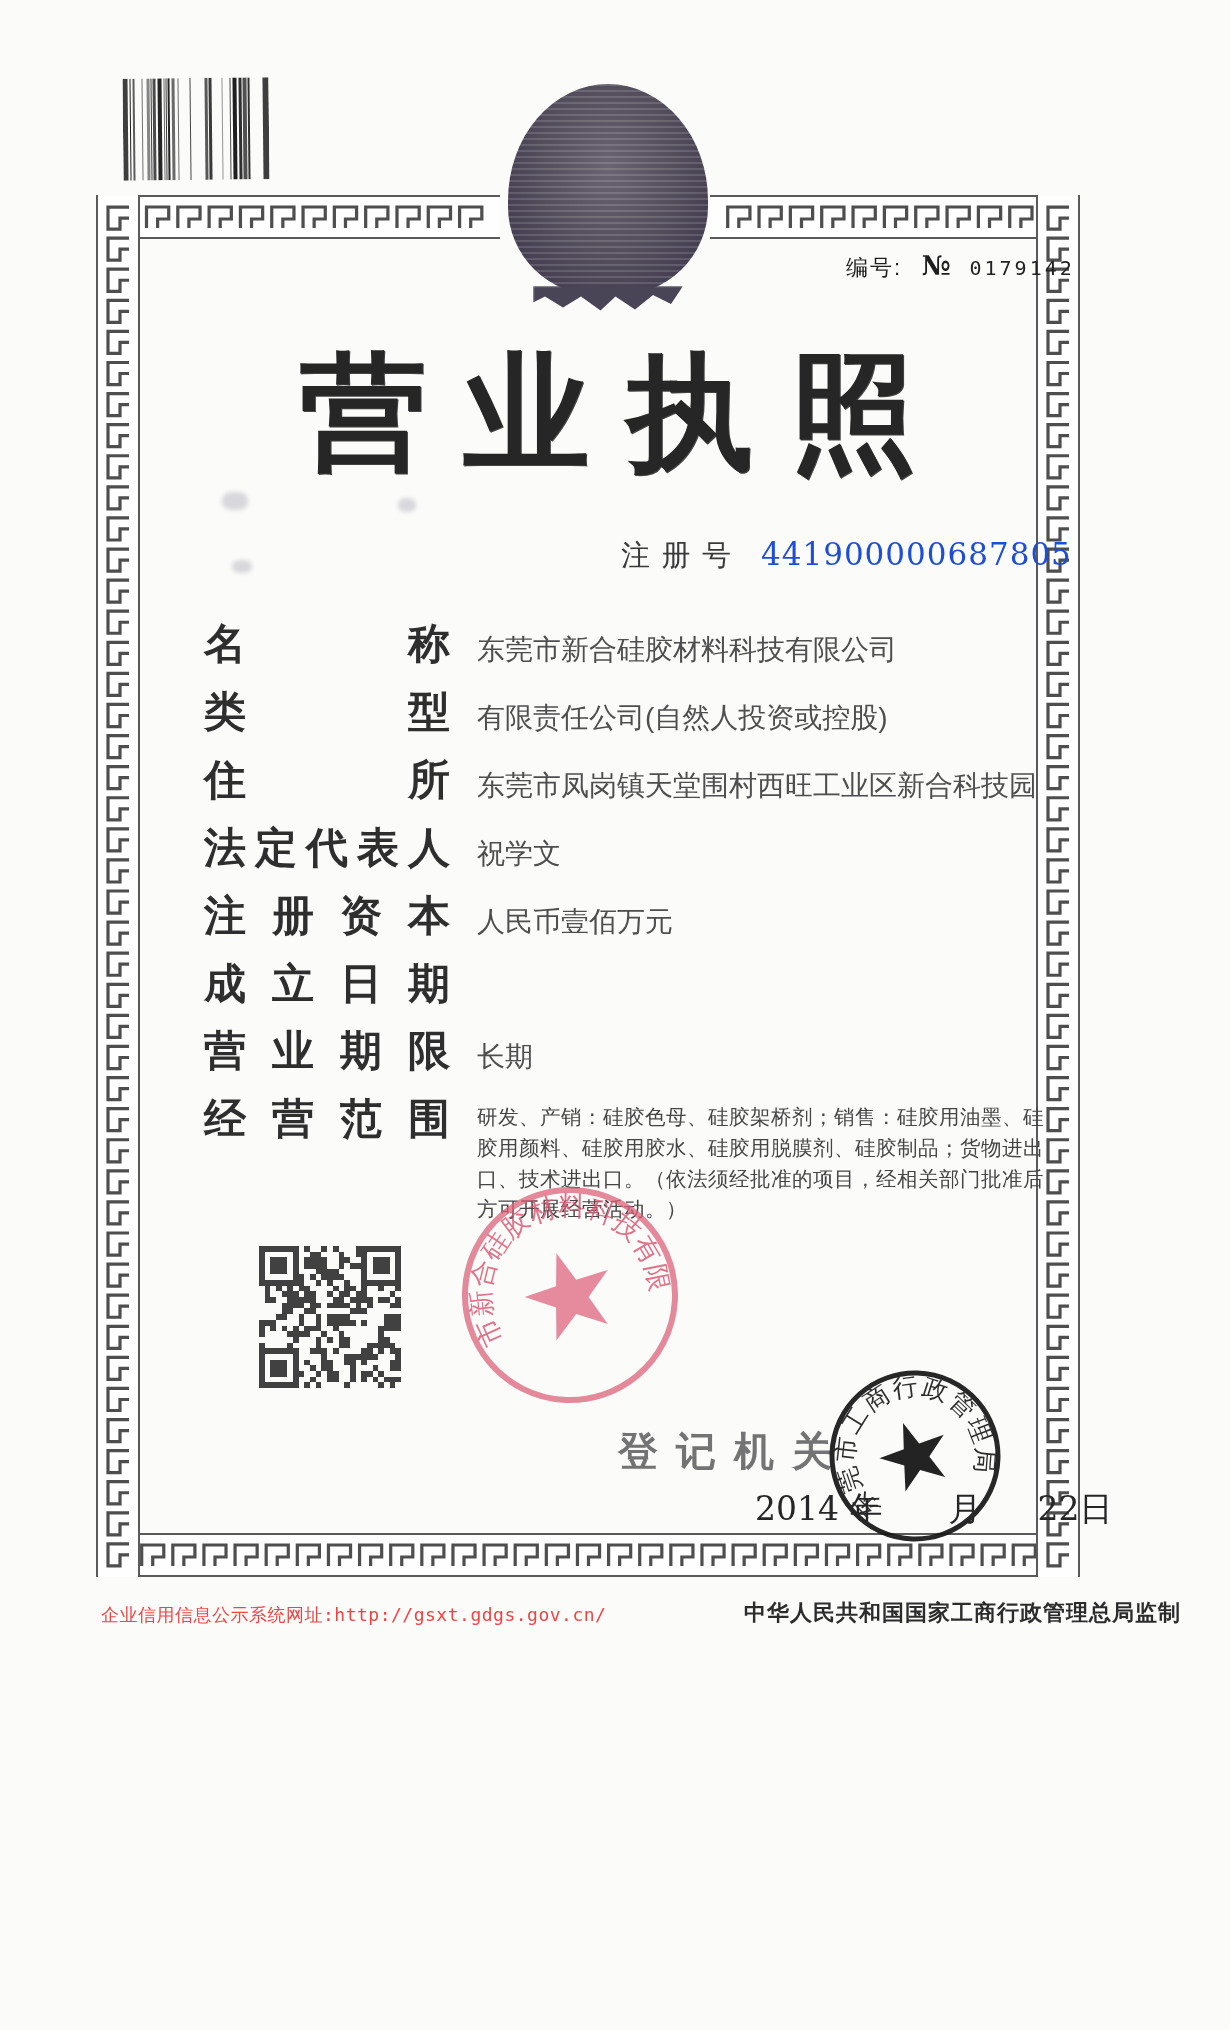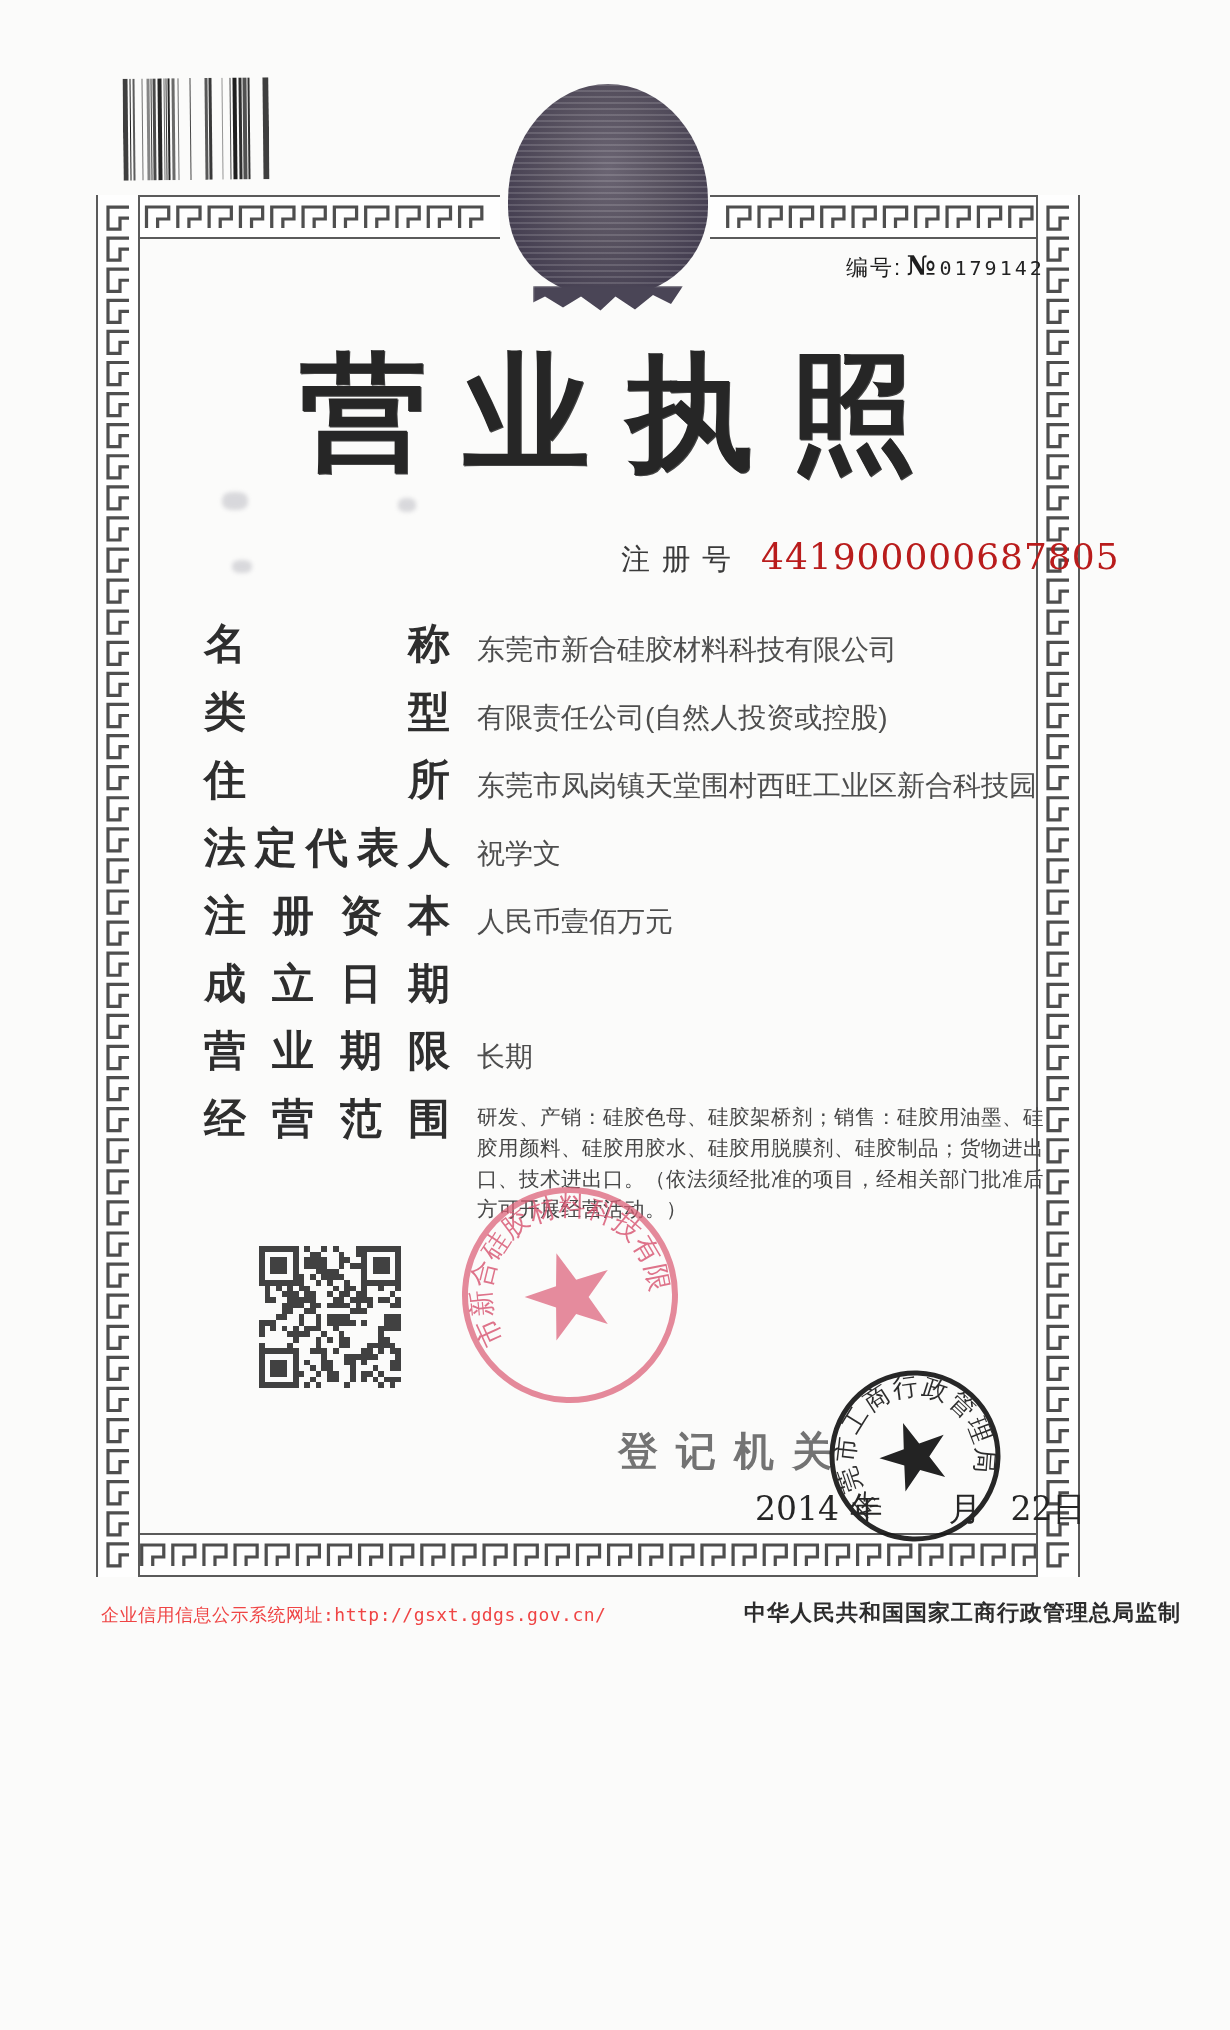--- a/index.html
+++ b/index.html
@@ -30,35 +30,35 @@
     background:
       repeating-linear-gradient(0deg, rgba(252,252,252,.14) 0 2px, rgba(0,0,0,0) 2px 6px),
       radial-gradient(ellipse at 50% 40%, #6a6472 0%, #57515f 40%, #474153 72%, #3a3646 100%);
     border-radius:50% 50% 46% 46% / 55% 55% 42% 42%;
     filter:blur(.7px);
   }
   #emblem-base{left:533px;top:286px;width:150px;height:30px;background:#4a4556;filter:blur(.8px);
     clip-path:polygon(0 0,100% 0,92% 60%,80% 30%,68% 78%,55% 35%,45% 82%,32% 35%,20% 72%,8% 35%,0 55%);}
 
   
-  #serial{left:846px;top:250px;display:flex;align-items:baseline;gap:4px;color:#1e1e1e;}
+  #serial{left:846px;top:250px;display:flex;align-items:baseline;gap:19px;color:#1e1e1e;}
   #serial .lbl{font-size:22px;letter-spacing:2px;}
   #serial .sym{font-size:27px;font-weight:bold;font-family:"DejaVu Serif",serif;}
   #serial .num{font-size:20px;letter-spacing:3px;font-family:"DejaVu Sans Mono",monospace;color:#222;}
 
   
   #title{left:300px;top:330px;width:616px;display:flex;justify-content:space-between;
     font-size:126px;font-weight:bold;color:#262626;font-family:"DejaVu Serif",serif;
     text-shadow:1px 1px 0 #444;}
 
   
   #regline{left:621px;top:536px;display:flex;align-items:baseline;color:#3a3a3a;}
   #reg-label{width:110px;display:flex;justify-content:space-between;font-size:29px;
     font-family:"DejaVu Serif",serif;}
-  #reg-value{margin-left:30px;font-size:36px;letter-spacing:1px;font-family:"DejaVu Serif",serif;color:#b91c1c;text-align:right;}
+  #reg-value{margin-left:30px;font-size:31px;letter-spacing:1px;font-family:"DejaVu Serif",serif;color:#1d4ed8;text-align:right;}
 
   
   #fields{left:204px;top:620px;width:860px;}
   .row{display:flex;align-items:flex-start;margin-bottom:19px;}
   .row-label{width:246px;flex-shrink:0;display:flex;justify-content:space-between;
     font-size:42px;line-height:48px;color:#2e2e2e;font-weight:600;
     font-family:"DejaVu Serif",serif;}
   .row-value{margin-left:27px;padding-top:11px;font-size:28px;color:#4e4e4e;white-space:nowrap;}
   .row-value.scope{white-space:normal;width:598px;font-size:20.5px;line-height:1.5;
     letter-spacing:.5px;color:#454545;padding-top:7px;}
@@ -72,21 +72,21 @@
 
   
   #company-seal{left:454px;top:1179px;width:232px;height:232px;opacity:.82;}
   #registry-seal{left:822px;top:1363px;width:186px;height:186px;opacity:.92;}
 
   
   #registrar{left:618px;top:1424px;font-size:40px;letter-spacing:18px;color:#737373;
     font-family:"DejaVu Serif",serif;font-weight:600;}
   #dateline{left:755px;top:1487px;font-size:33px;color:#262626;font-family:"DejaVu Serif",serif;display:flex;text-align:center;}
   #dateline .d-month{margin-left:66px;}
-  #dateline .d-day{margin-left:29px;}
+  #dateline .d-day{margin-left:56px;}
 
   
   #footer-left{left:101px;top:1603px;font-size:18px;color:#ef4444;
     font-family:"DejaVu Sans Mono",monospace;letter-spacing:.5px;}
   #footer-right{left:744px;top:1598px;font-size:22px;font-weight:600;color:#2c2c2c;
     font-family:"DejaVu Serif",serif;letter-spacing:1px;}
 </style>
 </head>
 <body>
 

